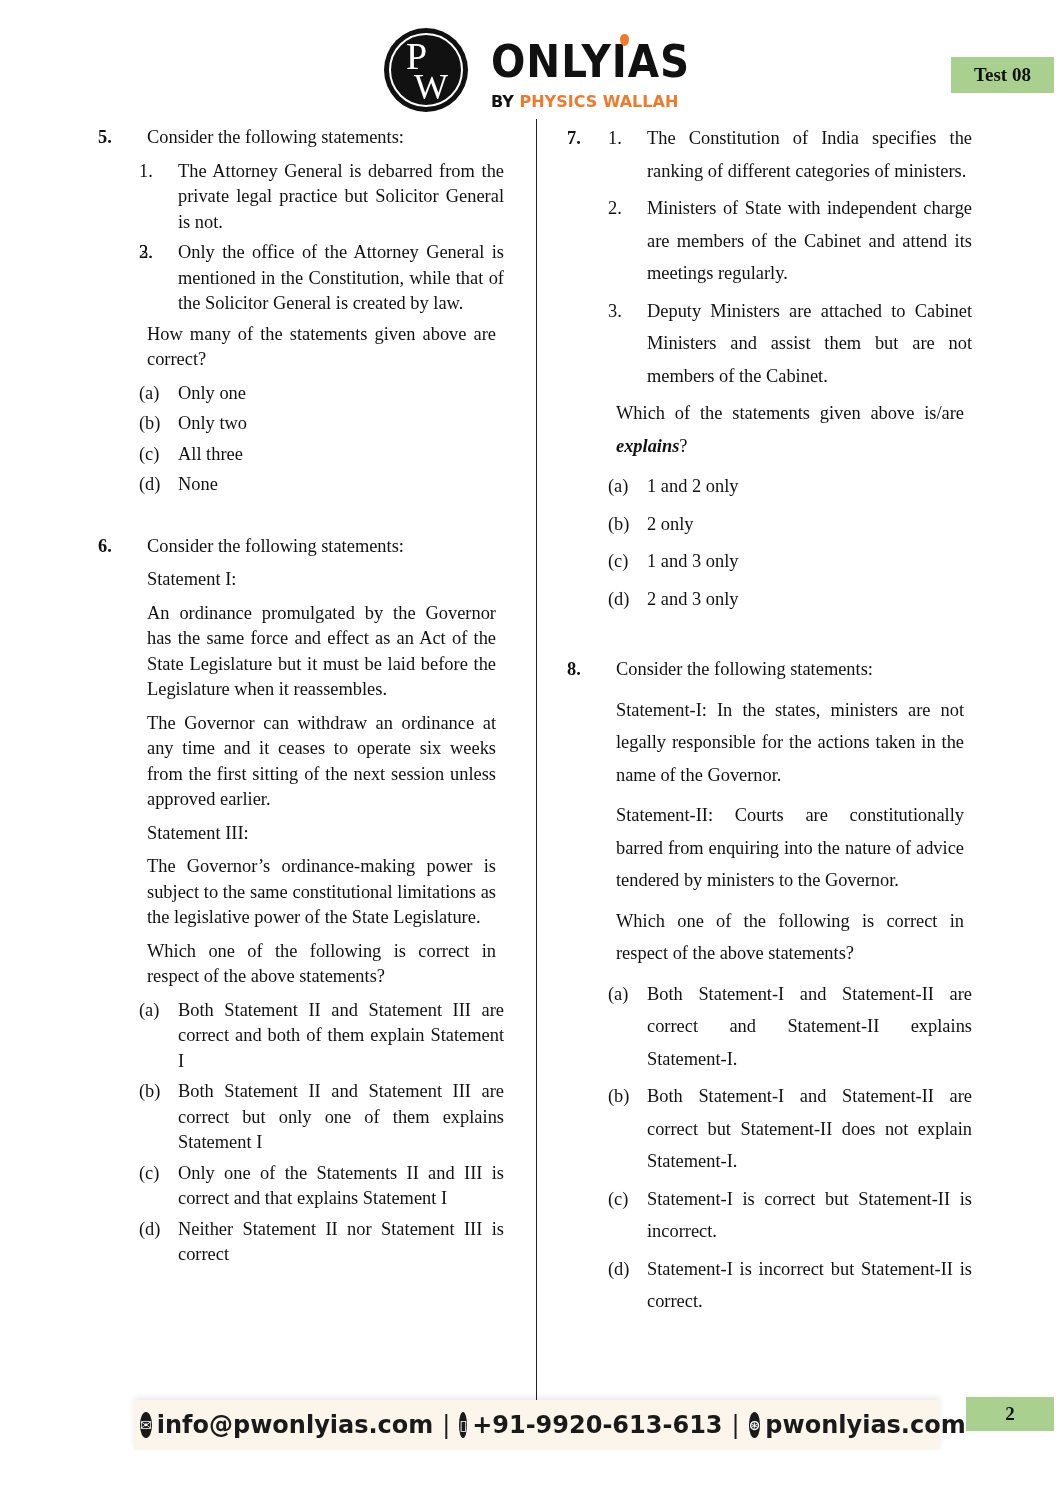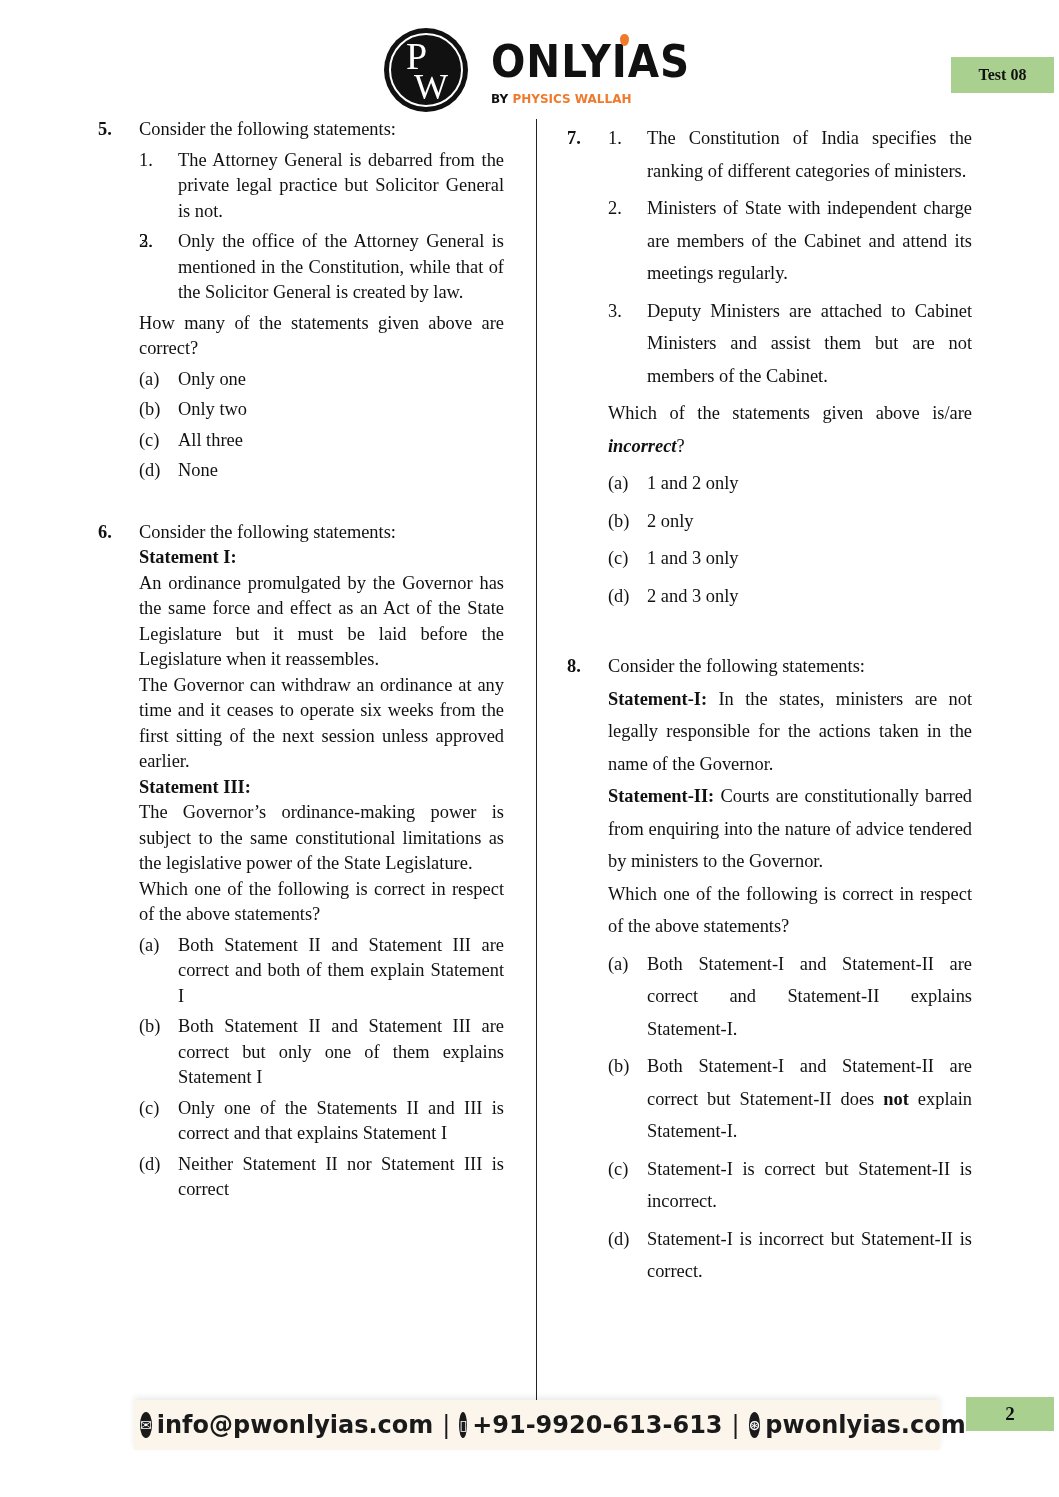--- a/index.html
+++ b/index.html
@@ -10,38 +10,38 @@
   .logo { position: absolute; left: 384px; top: 28px; width: 305px; height: 86px; }
   .pw-circle { position: absolute; left: 0; top: 0; width: 84px; height: 84px; border-radius: 50%;
                background: #111; }
   .pw-ring { position: absolute; left: 5px; top: 5px; width: 70px; height: 70px; border-radius: 50%;
              border: 2px solid #fff; }
   .pw-p { position: absolute; left: 22px; top: 6px; color: #fff; font-size: 38px; font-family: "Liberation Serif", serif; }
   .pw-w { position: absolute; left: 30px; top: 38px; color: #fff; font-size: 36px; font-family: "Liberation Serif", serif; }
   .brand { position: absolute; left: 107px; top: 12px; font-family: "DejaVu Sans", sans-serif; font-weight: 900;
            font-size: 44px; letter-spacing: 1px; color: #111; line-height: 1; transform: scaleX(0.92); transform-origin: left; }
   .brand-dot { position: absolute; left: 236px; top: 6px; width: 9px; height: 12px; border-radius: 50% 50% 50% 50% / 40% 40% 60% 60%; background: #f07a2c; }
-  .byline { position: absolute; left: 107px; top: 64px; font-family: "DejaVu Sans", sans-serif; font-weight: bold; font-size: 12px; color: #111; white-space: nowrap; }
+  .byline { position: absolute; left: 107px; top: 64px; font-family: "DejaVu Sans", sans-serif; font-weight: bold; font-size: 16px; color: #111; white-space: nowrap; }
   .byline .orange { color: #f07a2c; }
 
   .test-badge { position: absolute; left: 951px; top: 57px; width: 103px; height: 36px; background: #a9d08e;
-                font-weight: bold; font-size: 16px; display: flex; align-items: center; justify-content: center; }
+                font-weight: bold; font-size: 19px; display: flex; align-items: center; justify-content: center; }
 
   
   .divider { position: absolute; left: 536px; top: 119px; width: 1px; height: 1282px; background: #222; }
   .col { position: absolute; font-size: 18.4px; }
   .col-left { left: 98px; top: 117px; width: 406px; line-height: 25.5px; }
   .col-right { left: 567px; top: 117px; width: 405px; line-height: 32.5px; }
 
   .q { position: relative; padding-left: 41px; }
   .qnum { position: absolute; left: 0; top: 0; font-weight: bold; }
-  .p { text-align: justify; margin: 0; }
+  .p { text-align: justify; margin: 8px; }
   .list-row { position: relative; padding-left: 39px; text-align: justify; }
   .list-row .lbl { position: absolute; left: 0; top: 0; }
-  .bold { font-weight: bold; }
+  .bold { font-weight: normal; }
   .bi { font-weight: bold; font-style: italic; }
 
   .col-left .list-row { margin-top: 5px; }
   .col-left .opt { margin-top: 5px; }
   .col-right .list-row { margin-top: 5px; }
 
   
   .footer-bar { position: absolute; left: 134px; top: 1400px; width: 800px; height: 50px; background: #fbf5ec;
                 box-shadow: 0 -3px 6px rgba(0,0,0,0.08); display: flex; align-items: center; padding-left: 6px;
                 font-family: "DejaVu Sans", sans-serif; font-weight: bold; font-size: 24px; color: #1a1a1a; white-space: nowrap; }
@@ -145,21 +145,21 @@
     <div class="list-row">
       <span class="lbl">2.</span>
       <span>Ministers of State with independent charge are members of the Cabinet and attend its meetings regularly.</span>
     </div>
     <div class="list-row">
       <span class="lbl">3.</span>
       <span>Deputy Ministers are attached to Cabinet Ministers and assist them but are not members of the Cabinet.</span>
     </div>
     <p class="p" style="margin-top:5px">
       <span>Which of the statements given above is/are</span>
-      <span class="bi">incorrect</span><span>?</span>
+      <span class="bi">explains</span><span>?</span>
     </p>
     <div class="list-row">
       <span class="lbl">(a)</span>
       <span>1 and 2 only</span>
     </div>
     <div class="list-row">
       <span class="lbl">(b)</span>
       <span>2 only</span>
     </div>
     <div class="list-row">

